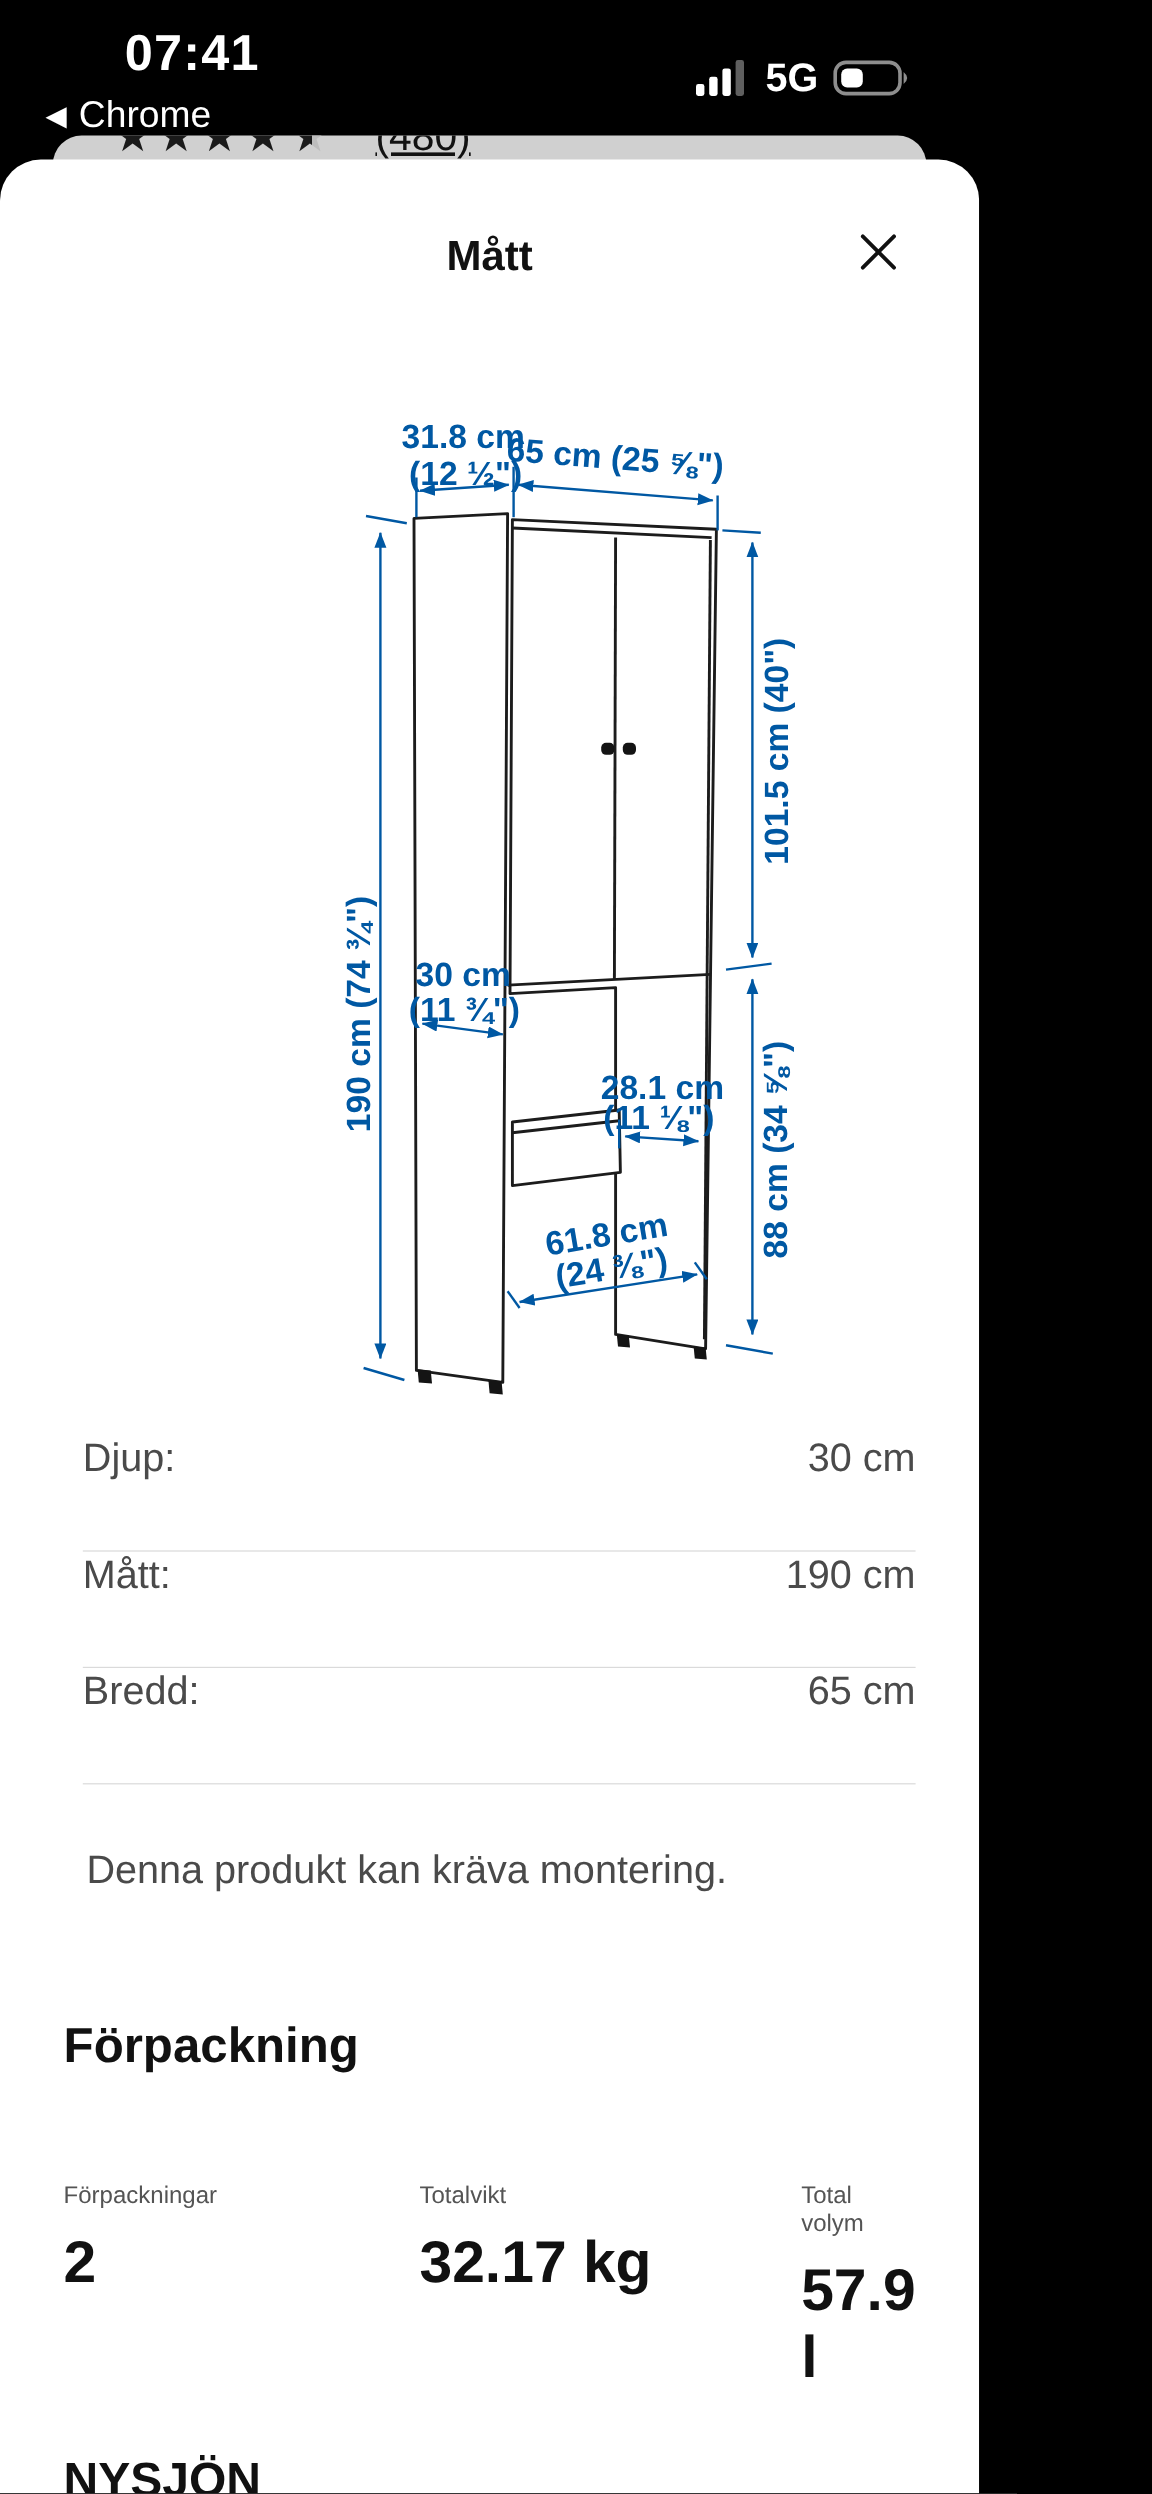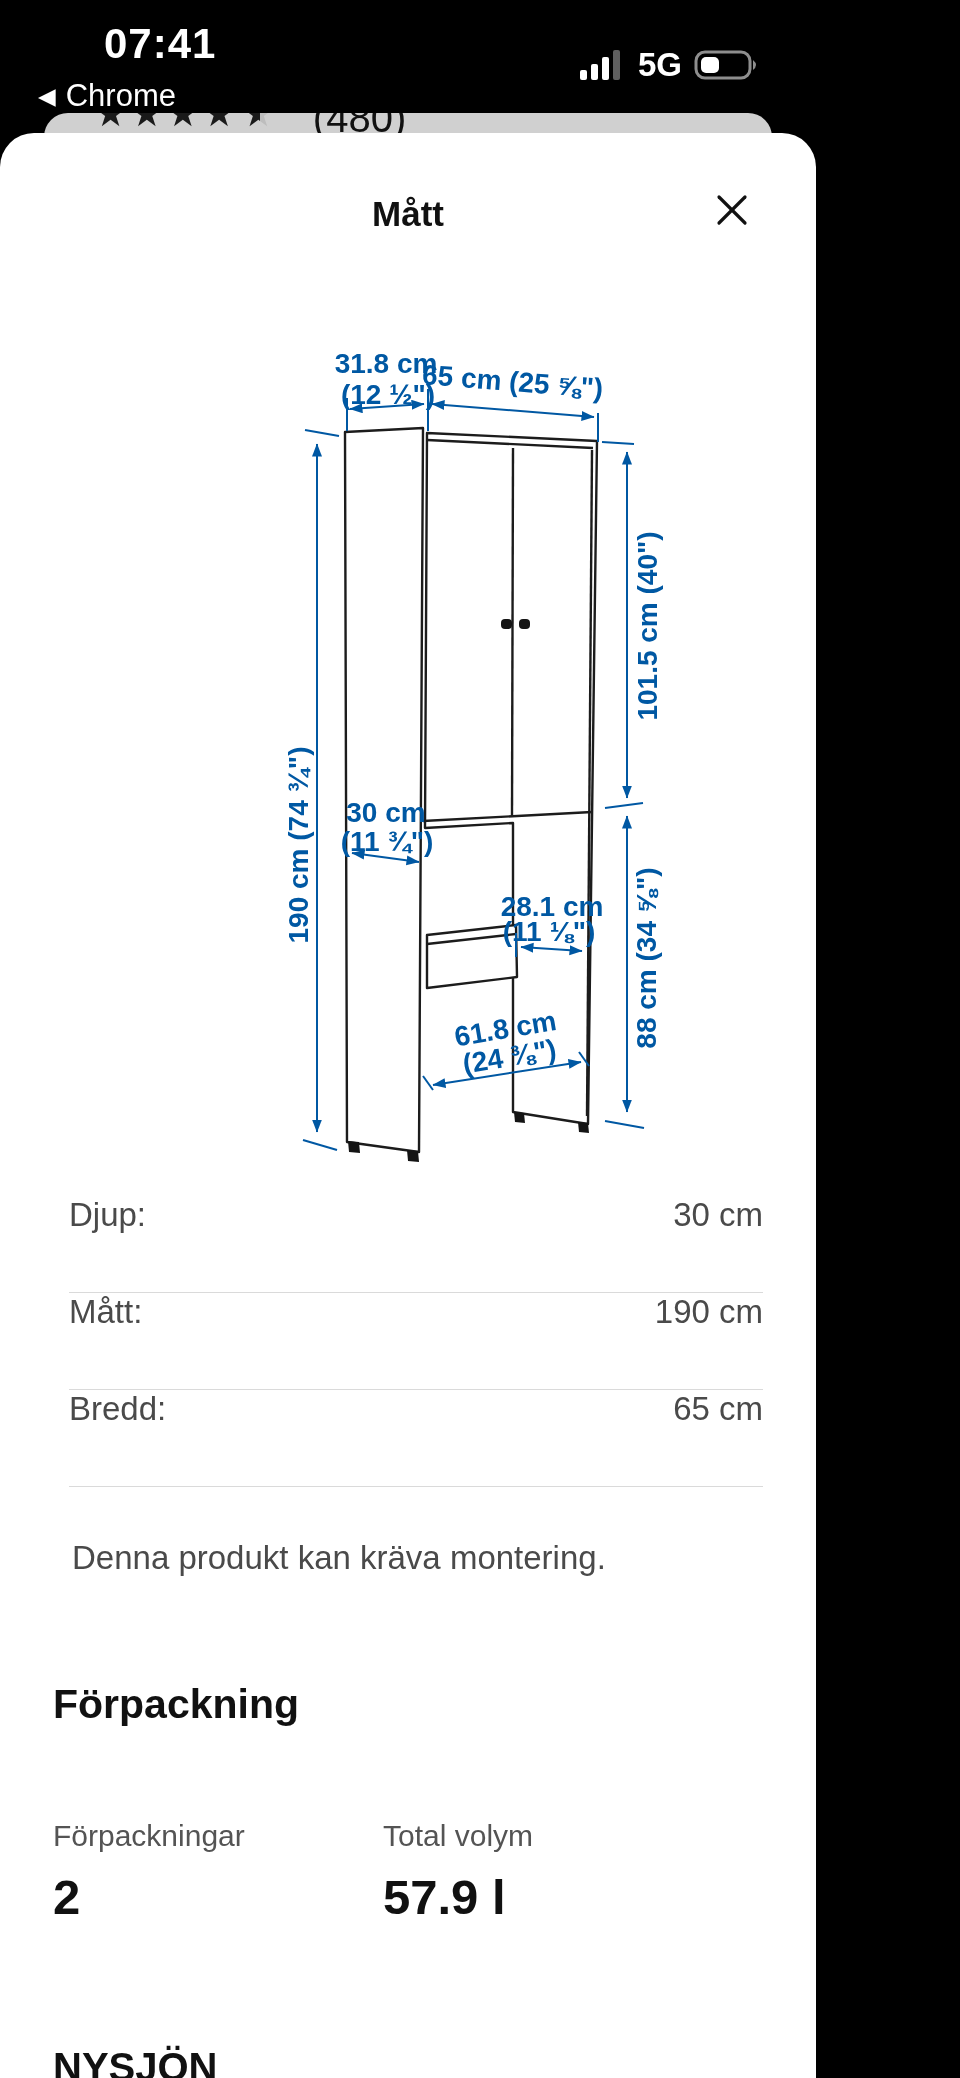--- a/index.html
+++ b/index.html
@@ -15,42 +15,42 @@
   .back-label{font-size:31px;}
 
   
   .bg-card{position:absolute;left:44px;right:44px;top:113px;height:90px;background:#d0d0d0;
            border-radius:24px 24px 0 0;overflow:hidden;}
   .rating-row{position:absolute;left:50px;top:-18px;display:flex;align-items:flex-start;}
   .stars-full{font-size:37px;letter-spacing:3px;color:#1a1a1a;line-height:1;}
   .star-half{position:relative;display:inline-block;font-size:37px;line-height:1;margin-left:3px;}
   .sh-bg{color:#bdbdbd;}
   .sh-fg{position:absolute;left:0;top:0;width:55%;overflow:hidden;color:#1a1a1a;}
-  .review-count{margin-left:38px;font-size:40px;color:#111;text-decoration:underline;line-height:1.15;}
+  .review-count{margin-left:38px;font-size:34px;color:#111;text-decoration:underline;line-height:1.15;}
 
   
   .sheet{position:absolute;left:0;right:0;top:133px;bottom:0;background:#fff;border-radius:34px 34px 0 0;}
   .modal-title{position:absolute;left:0;right:0;top:61px;text-align:center;font-size:35px;font-weight:700;color:#111;}
   .close-btn{position:absolute;right:64px;top:58px;width:40px;height:40px;background:none;border:none;padding:0;cursor:pointer;}
 
   .diagram{position:absolute;left:278px;top:190px;width:402px;height:862px;}
   .dimtext{font-family:"Liberation Sans","DejaVu Sans",sans-serif;}
 
   .specs{position:absolute;left:53px;right:53px;top:1063px;}
   .spec-row{height:96px;display:flex;justify-content:space-between;align-items:flex-start;
             border-bottom:1.5px solid #dadada;font-size:33px;color:#4a4a4a;margin-left:16px;}
 
   .assembly-note{position:absolute;left:53px;right:53px;top:1406px;font-size:33px;color:#4a4a4a;margin-left:19px;}
 
   .pack-heading{position:absolute;left:53px;top:1548px;margin:0;font-size:41px;font-weight:700;color:#111;}
   .pack-cols{position:absolute;left:53px;right:53px;top:1686px;display:flex;}
   .pack-col1{width:330px;}
   .pack-col2{width:354px;}
   .pack-col3{flex:1;}
-  .pack-label{font-size:30px;color:#545454;}
+  .pack-label{font-size:20px;color:#545454;}
   .pack-value{margin-top:16px;font-size:49px;font-weight:700;color:#111;}
 
   .product-name{position:absolute;left:53px;top:1912px;font-size:40px;font-weight:700;color:#111;}
 </style>
 </head>
 <body>
 
 <div class="screen">
 
   <div class="status-time">07:41</div>
@@ -175,20 +175,24 @@
 
     <div class="assembly-note">Denna produkt kan kräva montering.</div>
 
     <h2 class="pack-heading">Förpackning</h2>
 
     <div class="pack-cols">
       <div class="pack-col1">
         <div class="pack-label">Förpackningar</div>
         <div class="pack-value">2</div>
       </div>
+      <div class="pack-col2">
+        <div class="pack-label">Totalvikt</div>
+        <div class="pack-value">32.17 kg</div>
+      </div>
       <div class="pack-col3">
         <div class="pack-label">Total volym</div>
         <div class="pack-value">57.9 l</div>
       </div>
     </div>
 
     <div class="product-name">NYSJÖN</div>
 
   </div>
 </div>

